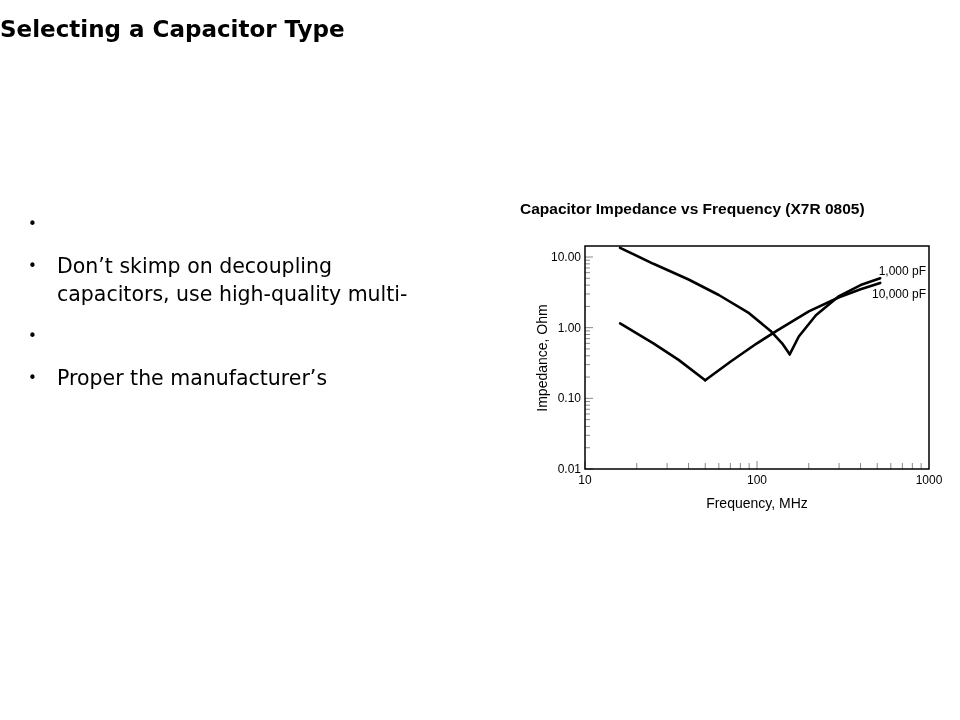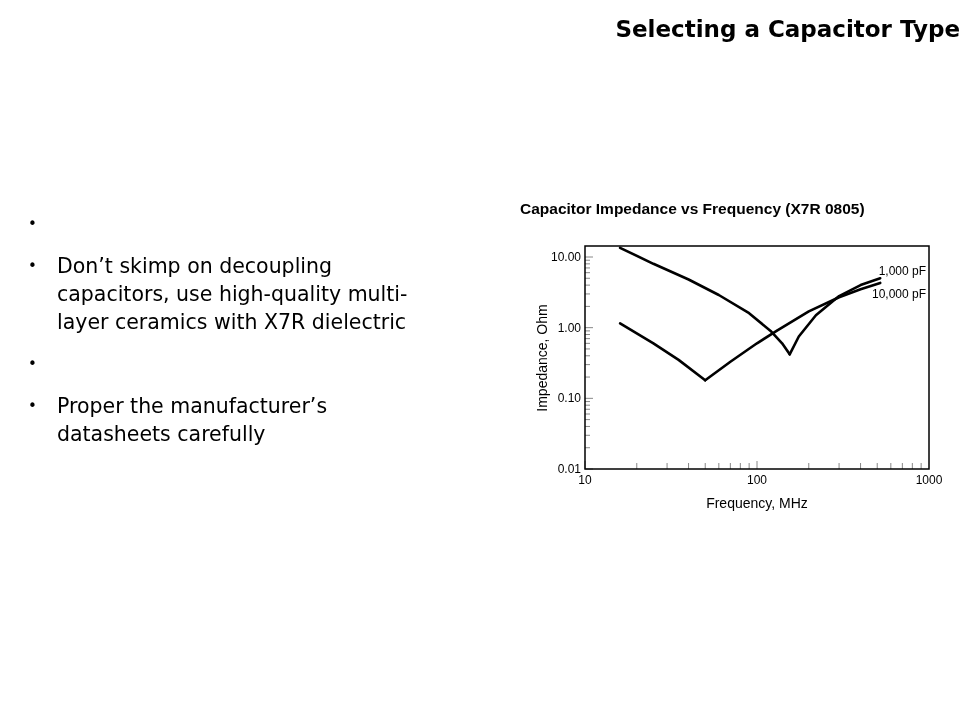--- a/index.html
+++ b/index.html
@@ -1,18 +1,18 @@
 <!DOCTYPE html>
 <html><head>
 <meta charset="utf-8">
 <style>
   html, body { margin:0; padding:0; }
   body { width:960px; height:720px; background:#ffffff; position:relative; overflow:hidden;
          font-family: "DejaVu Sans", sans-serif; color:#000; }
-  .title { position:absolute; left:0; top:16px; width:960px; text-align:right;
+  .title { position:absolute; left:0; top:16px; width:960px; text-align:left;
            font-family:"DejaVu Sans", sans-serif; font-weight:bold; font-size:23px; }
   .bullets { position:absolute; left:28px; top:210px; width:450px; list-style:none; margin:0; padding:0; }
   .bullets li { position:relative; padding-left:29px; font-size:20.5px; line-height:28px; margin-bottom:14px; }
   .bullets li .dot { position:absolute; left:0; top:0; font-size:15px; }
   .chart-title { position:absolute; left:520px; top:200px; width:440px; text-align:left;
                  font-family:"Liberation Sans", sans-serif; font-weight:bold; font-size:15.5px; }
   svg text { font-family:"Liberation Sans", sans-serif; }
 </style>
 </head>
 <body>
@@ -21,30 +21,28 @@
 
 <ul class="bullets">
   <li>
     <span class="dot">•</span>
     <br>
   </li>
   <li>
     <span class="dot">•</span>
     <span>Don’t skimp on decoupling</span><br>
     <span>capacitors, use high-quality multi-</span><br>
-    <span>layer ceramics with X7R dielectric</span>
   </li>
   <li>
     <span class="dot">•</span>
     <br>
   </li>
   <li>
     <span class="dot">•</span>
     <span>Proper the manufacturer’s</span><br>
-    <span>datasheets carefully</span>
   </li>
 </ul>
 
 <div class="chart-title">Capacitor Impedance vs Frequency (X7R 0805)</div>
 
 <svg id="chart" width="960" height="720" style="position:absolute;left:0;top:0;pointer-events:none">
   <g id="ticks">
       <line x1="585" y1="469" x2="585" y2="461" stroke="#888" stroke-width="1"></line>
       <line x1="636.7771592542048" y1="469" x2="636.7771592542048" y2="463" stroke="#888" stroke-width="1"></line>
       <line x1="667.064855811782" y1="469" x2="667.064855811782" y2="463" stroke="#888" stroke-width="1"></line>

